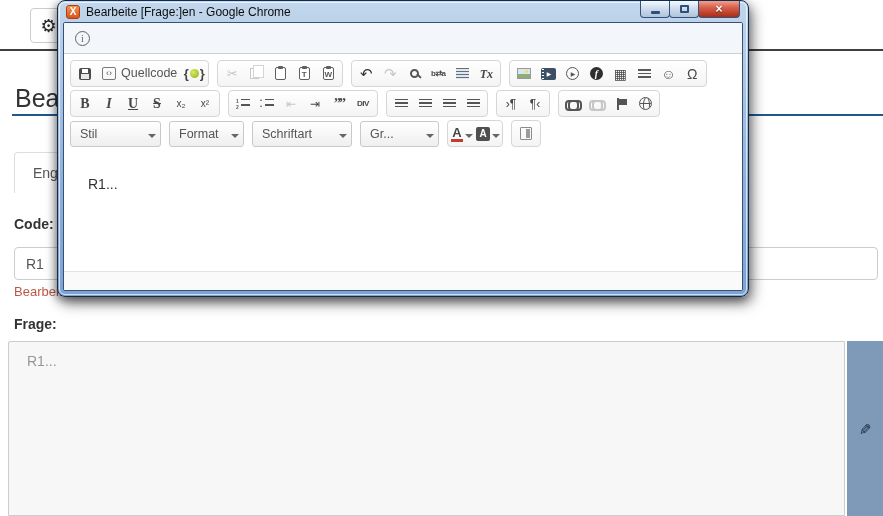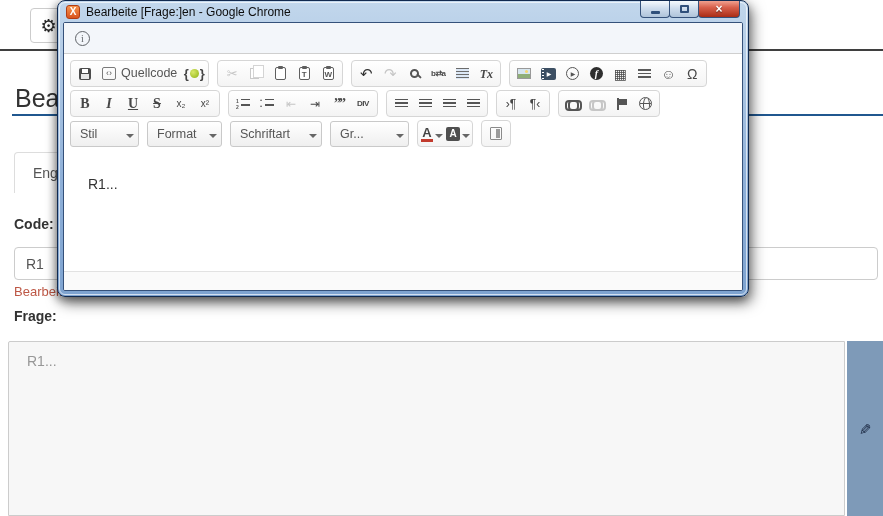--- a/index.html
+++ b/index.html
@@ -12,21 +12,21 @@
     background:#fff;color:#262626;font-size:18px;display:flex;align-items:center;justify-content:center;cursor:pointer}
   .page-title{position:absolute;left:15px;top:84px;font-size:25px;color:#333;white-space:nowrap}
   .accent-line{position:absolute;left:12px;right:0;top:114px;height:2px;background:#20578f}
   .tab{position:absolute;left:14px;top:152px;width:50px;height:41px;border:1px solid #ddd;border-bottom:none;
     border-radius:4px 4px 0 0;background:#fff;display:flex;align-items:center;padding-left:18px;font-size:14px;
     color:#555;overflow:hidden;white-space:nowrap}
   .code-label{position:absolute;left:14px;top:216px;font-size:14px;font-weight:bold;color:#333}
   .code-input{position:absolute;left:14px;top:247px;width:864px;height:33px;border:1px solid #ccc;border-radius:4px;
     background:#fff;font-size:14px;color:#555;padding:0 11px;font-family:"Liberation Sans",sans-serif}
   .required-note{position:absolute;left:14px;top:284px;font-size:13px;color:#bd5745;white-space:nowrap}
-  .frage-label{position:absolute;left:14px;top:308px;font-size:14px;font-weight:bold;color:#333}
+  .frage-label{position:absolute;left:14px;top:316px;font-size:14px;font-weight:bold;color:#333}
   .question-panel{position:absolute;left:8px;top:341px;width:837px;height:175px;background:#f7f7f7;
     border:1px solid #ccc;border-radius:2px 0 0 0;padding:11px 18px;font-size:14px;color:#979797}
   .edit-strip{position:absolute;left:847px;top:341px;width:36px;height:175px;background:#7e9ab8;
     display:flex;justify-content:center;cursor:pointer}
   .pencil{margin-top:80px;font-size:15px;color:#17243d;transform:scaleX(-1);height:20px}
 
   
   .win{position:absolute;left:57px;top:0;width:692px;height:297px;border-radius:8px;
     background:linear-gradient(#c2d7ec,#8fb0d8 60%,#7ea3d0);border:1px solid #112a50;
     box-shadow:3px 6px 14px rgba(0,0,0,.55),-2px 3px 8px rgba(0,0,0,.35)}
@@ -330,29 +330,29 @@
           <span class="tb">
               <span class="i i-flag"></span>
             </span>
           <span class="tb">
               <span class="i i-globe"></span>
             </span>
         </span>
       </div>
 
       <div class="trow">
-        <span class="dd" style="width:69px">
+        <span class="dd" style="width:91px">
           <span>Stil</span>
           <span class="caret" style="margin-top:8px"></span>
         </span>
         <span class="dd" style="width:75px">
           <span>Format</span>
           <span class="caret" style="margin-top:8px"></span>
         </span>
-        <span class="dd" style="width:92px">
+        <span class="dd" style="width:100px">
           <span>Schriftart</span>
           <span class="caret" style="margin-top:8px"></span>
         </span>
         <span class="dd" style="width:79px">
           <span>Gr...</span>
           <span class="caret" style="margin-top:8px"></span>
         </span>
         <span class="tgroup colorgrp">
           <span class="tb">
             <span class="i-txtcolor">A</span>

